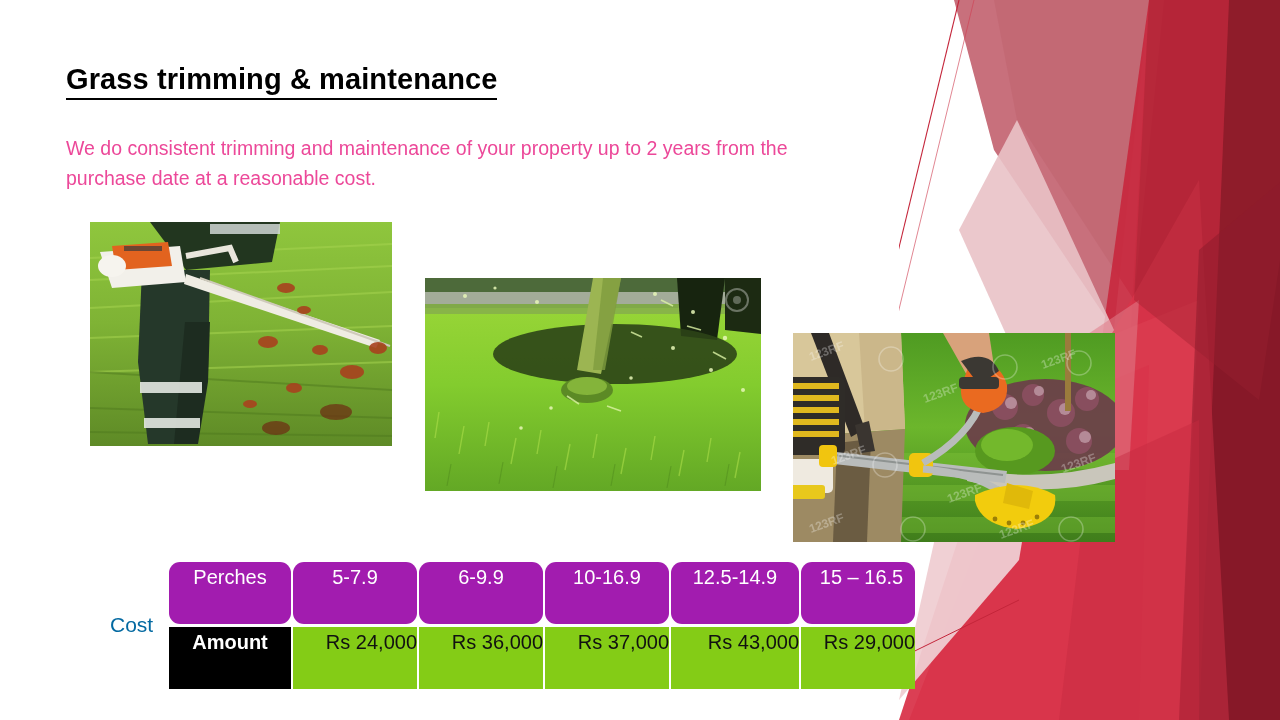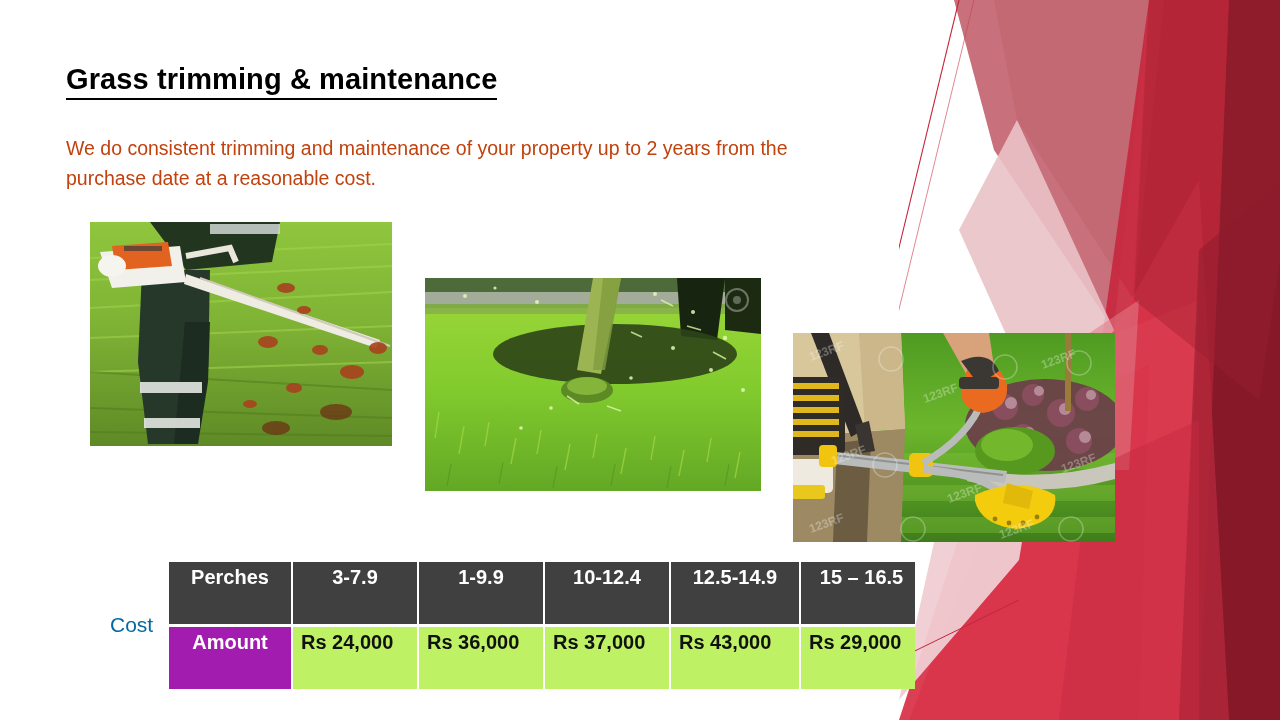--- a/index.html
+++ b/index.html
@@ -17,21 +17,21 @@
   #title{
     position:absolute;left:66px;top:63px;
     font-size:29px;font-weight:bold;color:#000000;
     letter-spacing:.1px;white-space:nowrap;
     border-bottom:2px solid #000;padding-bottom:2px;display:inline-block;
   }
 
   
   #body-text{
     position:absolute;left:66px;top:133px;width:745px;
-    font-size:19.5px;line-height:30px;color:#c2410c;
+    font-size:19.5px;line-height:30px;color:#ec4899;
   }
 
   
   .photo{position:absolute;overflow:hidden;background:#4a7a22;}
   #photo1{left:90px;top:222px;width:302px;height:224px;}
   #photo2{left:425px;top:278px;width:336px;height:213px;}
   #photo3{left:793px;top:333px;width:322px;height:209px;}
   .photo svg{display:block;width:100%;height:100%;}
 
   .wm{font-family:"Liberation Sans",sans-serif;font-weight:bold;fill:#ffffff;opacity:.30;}
@@ -46,28 +46,28 @@
   #cost-table{
     position:absolute;left:167px;top:559px;width:748px;
     border-collapse:separate;border-spacing:2px 3px;
     table-layout:fixed;
   }
   #cost-table td{
     padding:4px 0 0 0;vertical-align:top;height:58px;
     font-size:20px;
   }
   #cost-table tr.head td{
-    background:#404040;color:#ffffff;font-weight:bold;text-align:center;
+    background:#a21caf;color:#ffffff;font-weight:normal;text-align:center;border-radius:11px;
   }
   #cost-table tr.head td.c-last{text-align:center;padding-left:7px;}
   #cost-table tr.body td.rowlabel{
-    background:#a21caf;color:#ffffff;font-weight:bold;text-align:center;
+    background:#000000;color:#ffffff;font-weight:bold;text-align:center;
   }
   #cost-table tr.body td.val{
-    background:#bef264;color:#111111;text-align:left;padding-left:8px;font-weight:bold;
+    background:#84cc16;color:#111111;text-align:right;padding-left:8px;font-weight:normal;
   }
   col.c0{width:122px}
   col.c1{width:124px}
   col.c2{width:124px}
   col.c3{width:124px}
   col.c4{width:128px}
   col.c5{width:114px}
 </style>
 </head>
 <body>
@@ -357,23 +357,23 @@
       <col class="c0">
         <col class="c1">
         <col class="c2">
         <col class="c3">
         <col class="c4">
         <col class="c5">
     </colgroup>
     <tbody>
       <tr class="head">
         <td>Perches</td>
-        <td>3-7.9</td>
-        <td>1-9.9</td>
-        <td>10-12.4</td>
+        <td>5-7.9</td>
+        <td>6-9.9</td>
+        <td>10-16.9</td>
         <td>12.5-14.9</td>
         <td class="c-last">15 – 16.5</td>
       </tr>
       <tr class="body">
         <td class="rowlabel">Amount</td>
         <td class="val">Rs 24,000</td>
         <td class="val">Rs 36,000</td>
         <td class="val">Rs 37,000</td>
         <td class="val">Rs 43,000</td>
         <td class="val">Rs 29,000</td>

